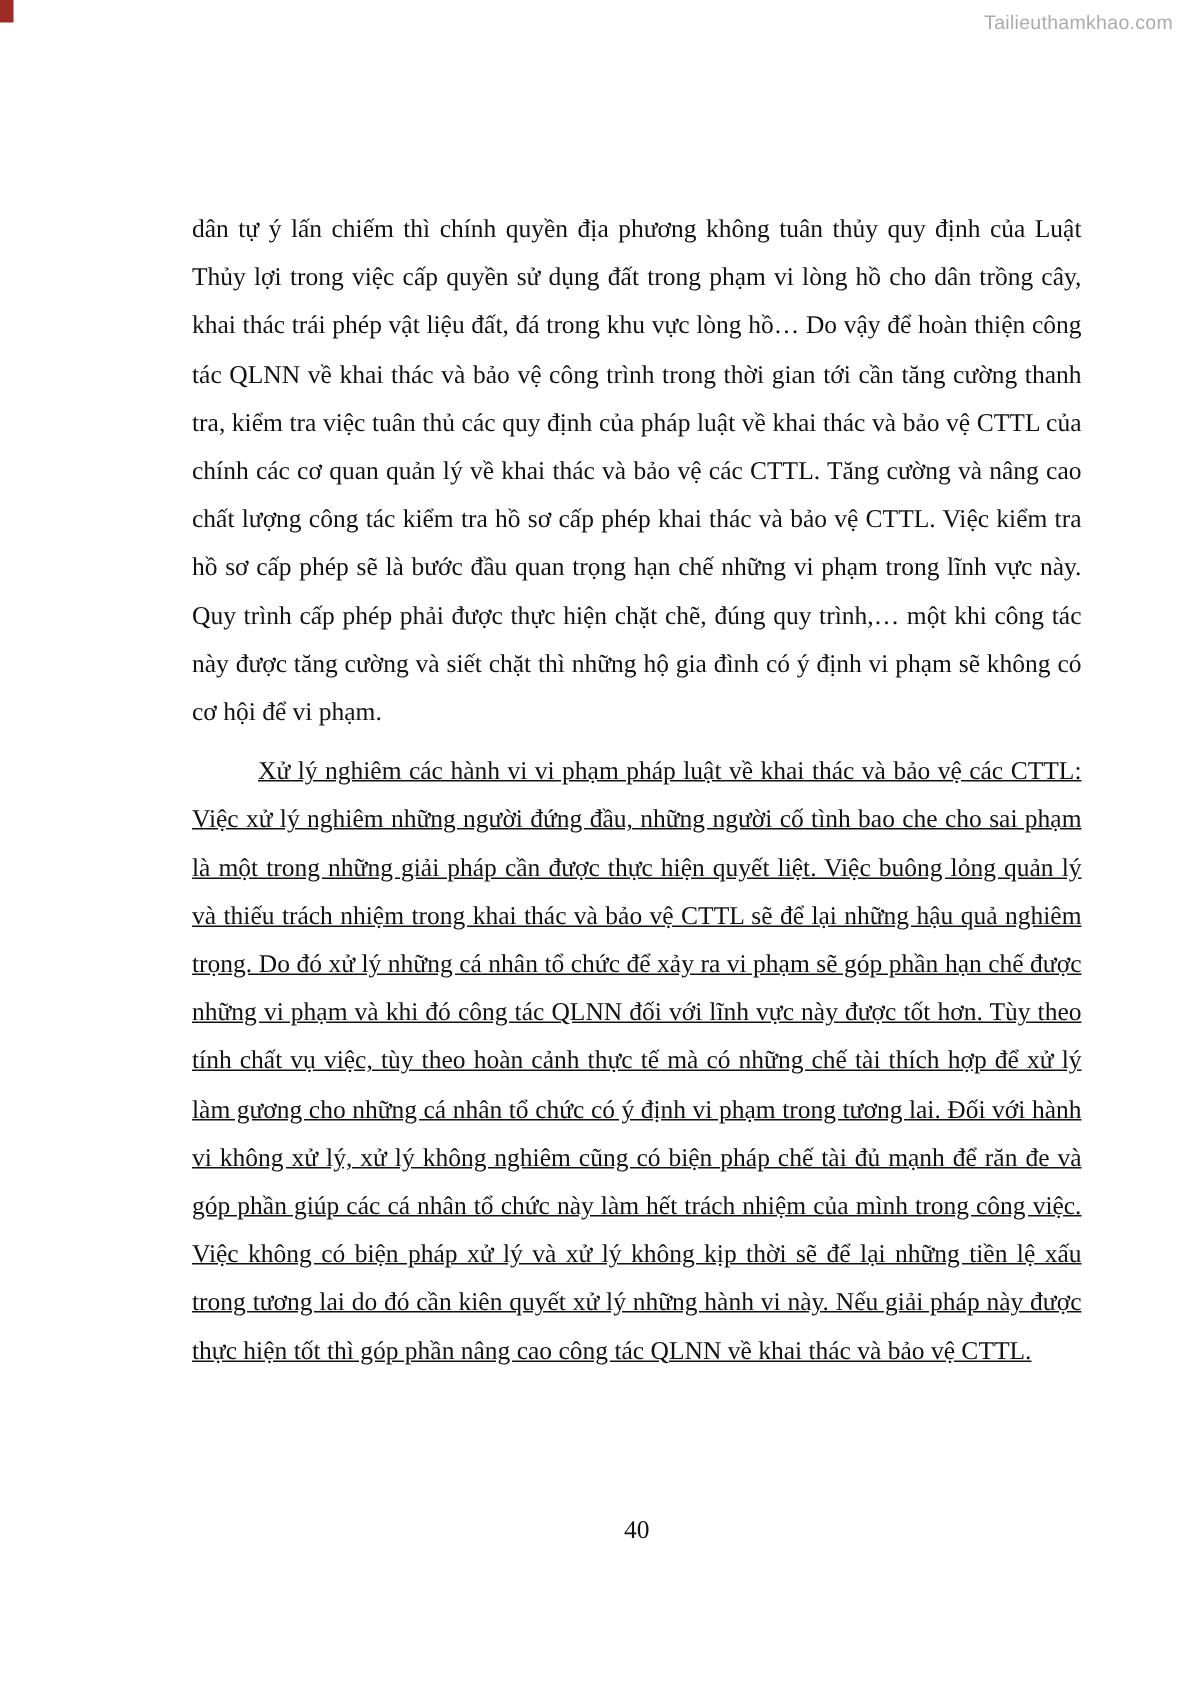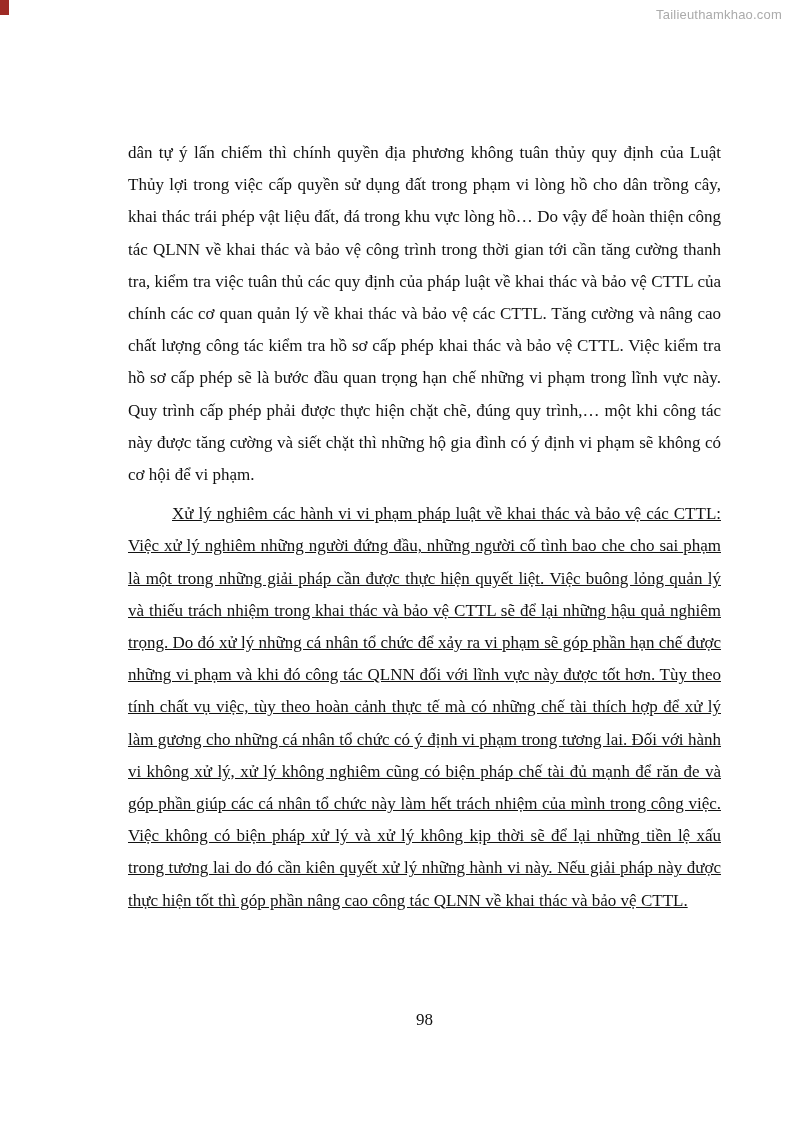--- a/index.html
+++ b/index.html
@@ -68,15 +68,15 @@
 
   <div class="corner-mark"></div>
 
   <div class="watermark">Tailieuthamkhao.com</div>
 
   <div class="text-block">
     <p class="para first">dân tự ý lấn chiếm thì chính quyền địa phương không tuân thủy quy định của Luật Thủy lợi trong việc cấp quyền sử dụng đất trong phạm vi lòng hồ cho dân trồng cây, khai thác trái phép vật liệu đất, đá trong khu vực lòng hồ… Do vậy để hoàn thiện công tác QLNN về khai thác và bảo vệ công trình trong thời gian tới cần tăng cường thanh tra, kiểm tra việc tuân thủ các quy định của pháp luật về khai thác và bảo vệ CTTL của chính các cơ quan quản lý về khai thác và bảo vệ các CTTL. Tăng cường và nâng cao chất lượng công tác kiểm tra hồ sơ cấp phép khai thác và bảo vệ CTTL. Việc kiểm tra hồ sơ cấp phép sẽ là bước đầu quan trọng hạn chế những vi phạm trong lĩnh vực này. Quy trình cấp phép phải được thực hiện chặt chẽ, đúng quy trình,… một khi công tác này được tăng cường và siết chặt thì những hộ gia đình có ý định vi phạm sẽ không có cơ hội để vi phạm.</p>
     <p class="para indented">Xử lý nghiêm các hành vi vi phạm pháp luật về khai thác và bảo vệ các CTTL: Việc xử lý nghiêm những người đứng đầu, những người cố tình bao che cho sai phạm là một trong những giải pháp cần được thực hiện quyết liệt. Việc buông lỏng quản lý và thiếu trách nhiệm trong khai thác và bảo vệ CTTL sẽ để lại những hậu quả nghiêm trọng. Do đó xử lý những cá nhân tổ chức để xảy ra vi phạm sẽ góp phần hạn chế được những vi phạm và khi đó công tác QLNN đối với lĩnh vực này được tốt hơn. Tùy theo tính chất vụ việc, tùy theo hoàn cảnh thực tế mà có những chế tài thích hợp để xử lý làm gương cho những cá nhân tổ chức có ý định vi phạm trong tương lai. Đối với hành vi không xử lý, xử lý không nghiêm cũng có biện pháp chế tài đủ mạnh để răn đe và góp phần giúp các cá nhân tổ chức này làm hết trách nhiệm của mình trong công việc. Việc không có biện pháp xử lý và xử lý không kịp thời sẽ để lại những tiền lệ xấu trong tương lai do đó cần kiên quyết xử lý những hành vi này. Nếu giải pháp này được thực hiện tốt thì góp phần nâng cao công tác QLNN về khai thác và bảo vệ CTTL.</p>
   </div>
 
-  <div class="page-number">98</div>
+  <div class="page-number">40</div>
 
 </div>
 
 </body></html>

